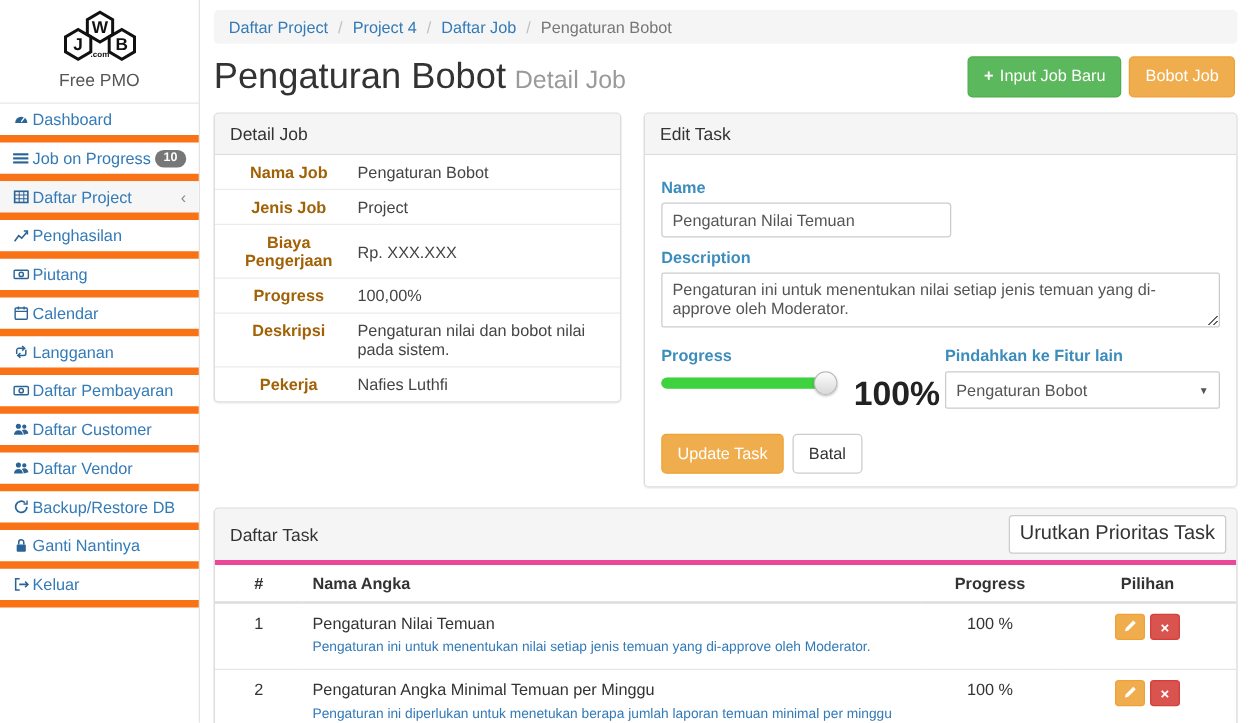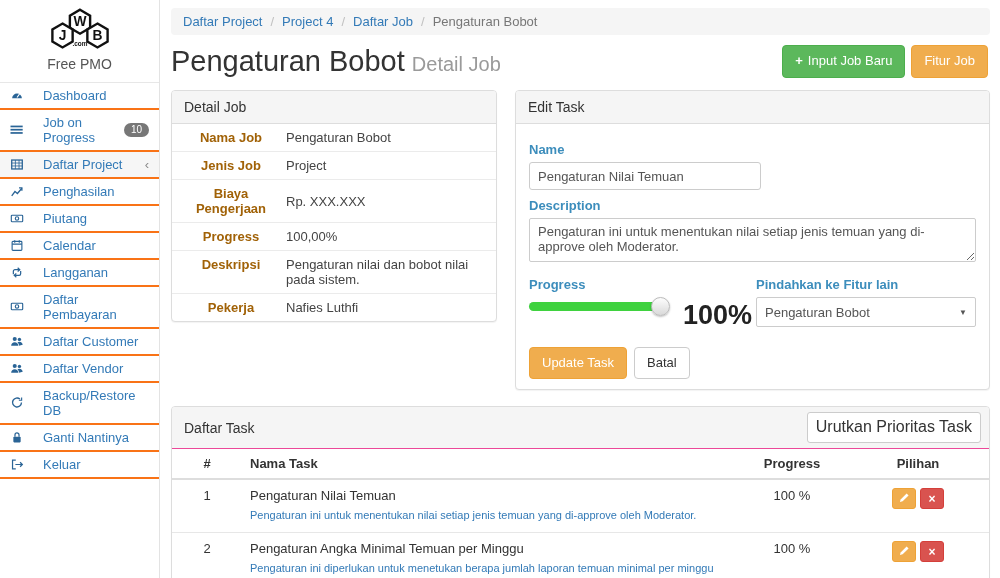--- a/index.html
+++ b/index.html
@@ -6,28 +6,28 @@
   html,body { width:1000px; height:578px; overflow:hidden; background:#fff;
     font-family:"Liberation Sans","DejaVu Sans",sans-serif; color:#333; font-size:13px; }
 
   
   .sidebar { position:absolute; left:0; top:0; width:160px; height:578px;
     background:#fff; border-right:1px solid #e3e3e3; }
   .logo-block { text-align:center; padding:7px 0 4px; }
   .logo-block svg { display:block; margin:0 auto; }
   .brand-sub { color:#555; font-size:14px; margin-top:3px; }
   .menu { border-top:1px solid #e7e7e7; margin-top:6px; }
-  .side-item { display:flex; align-items:center; gap:18px; padding:5px 10px;
-    border-bottom:2px solid #f97316; color:var(--blue-link,#337ab7);
+  .side-item { display:flex; align-items:center; gap:1px; padding:5px 10px;
+    border-bottom:6px solid #f97316; color:var(--blue-link,#337ab7);
     text-decoration:none; font-size:13px; min-height:24px; }
   .side-item.active { background:#f6f6f6; }
   .s-icon { width:15px; height:14px; color:#2a6496; flex:none; display:inline-flex; }
   .s-icon svg { width:14px; height:13px; }
   .s-badge { margin-left:auto; background:var(--badge-gray,#777); color:#fff;
-    font-size:10px; font-weight:normal; border-radius:9px; padding:2px 7px; line-height:1; }
+    font-size:10px; font-weight:bold; border-radius:9px; padding:2px 7px; line-height:1; }
   .s-chevron { margin-left:auto; color:#8a8a8a; font-size:13px; line-height:1; }
 
   
   .main { position:absolute; left:161px; top:0; width:839px; height:578px; padding:8px 10px 0; }
   .breadcrumb { list-style:none; display:flex; background:#f5f5f5; border-radius:4px;
     padding:6px 12px; font-size:13px; color:#777; }
   .breadcrumb li { display:flex; align-items:center; }
   .breadcrumb li + li::before { content:"/"; color:#c0c0c0; padding:0 8px; }
   .breadcrumb a { color:var(--blue-link,#337ab7); text-decoration:none; }
   .breadcrumb .active { color:#777; }
@@ -75,21 +75,21 @@
   .pct-big { font-size:27px; font-weight:bold; color:#222; margin-left:22px; line-height:1; }
   .move-col { width:220px; }
   .fake-select { display:flex; justify-content:space-between; align-items:center; width:220px; height:30px;
     border:1px solid #ccc; border-radius:2px; background:#fff; padding:0 8px; color:#555; cursor:pointer; }
   .fake-select .caret { color:#555; }
   .form-btns { margin-top:18px; display:flex; gap:7px; }
 
   
   .task-panel { margin-top:16px; }
   .task-head { display:flex; justify-content:space-between; align-items:center;
-    background:#f5f5f5; border-bottom:1px solid #ec4899; padding:5px 8px 5px 12px;
+    background:#f5f5f5; border-bottom:4px solid #ec4899; padding:5px 8px 5px 12px;
     font-size:14px; border-radius:3px 3px 0 0; }
   .task-table { width:100%; border-collapse:collapse; font-size:13px; }
   .task-table th { border-bottom:2px solid #ddd; padding:7px 8px; text-align:left; color:#333; }
   .task-table th.c, .task-table td.c { text-align:center; }
   .task-table td { border-top:1px solid #e7e7e7; padding:8px; vertical-align:top; }
   .task-table tbody tr:first-child td { border-top:none; }
   .col-num { width:70px; }
   .col-progress { width:110px; }
   .col-actions { width:142px; }
   .t-name { color:#333; }
@@ -265,21 +265,21 @@
         <span class="active">Pengaturan Bobot</span>
       </li>
     </ol>
 
   <div class="page-head">
     <h1 class="page-title">
       <span>Pengaturan Bobot</span><small>Detail Job</small>
     </h1>
     <div class="head-btns" id="head-btns">
         <button class="btn btn-success"><span><b style="font-weight:700">+</b></span>Input Job Baru</button>
-        <button class="btn btn-warning">Fitur Job</button>
+        <button class="btn btn-warning">Bobot Job</button>
       </div>
   </div>
 
   <div class="panels">
 
     <div class="panel panel-detail">
       <div class="panel-heading">Detail Job</div>
       <table class="detail-table">
         <tbody id="detail-rows">
             <tr>
@@ -348,21 +348,21 @@
 
   <div class="panel task-panel">
     <div class="task-head">
       <span>Daftar Task</span>
       <button class="btn btn-sm">Urutkan Prioritas Task</button>
     </div>
     <table class="task-table">
       <thead>
         <tr>
           <th class="col-num c">#</th>
-          <th>Nama Task</th>
+          <th>Nama Angka</th>
           <th class="col-progress c">Progress</th>
           <th class="col-actions c">Pilihan</th>
         </tr>
       </thead>
       <tbody id="task-rows">
           <tr>
             <td class="c col-num">1</td>
             <td>
               <div class="t-name">Pengaturan Nilai Temuan</div>
               <div class="t-desc">Pengaturan ini untuk menentukan nilai setiap jenis temuan yang di-approve oleh Moderator.</div>

